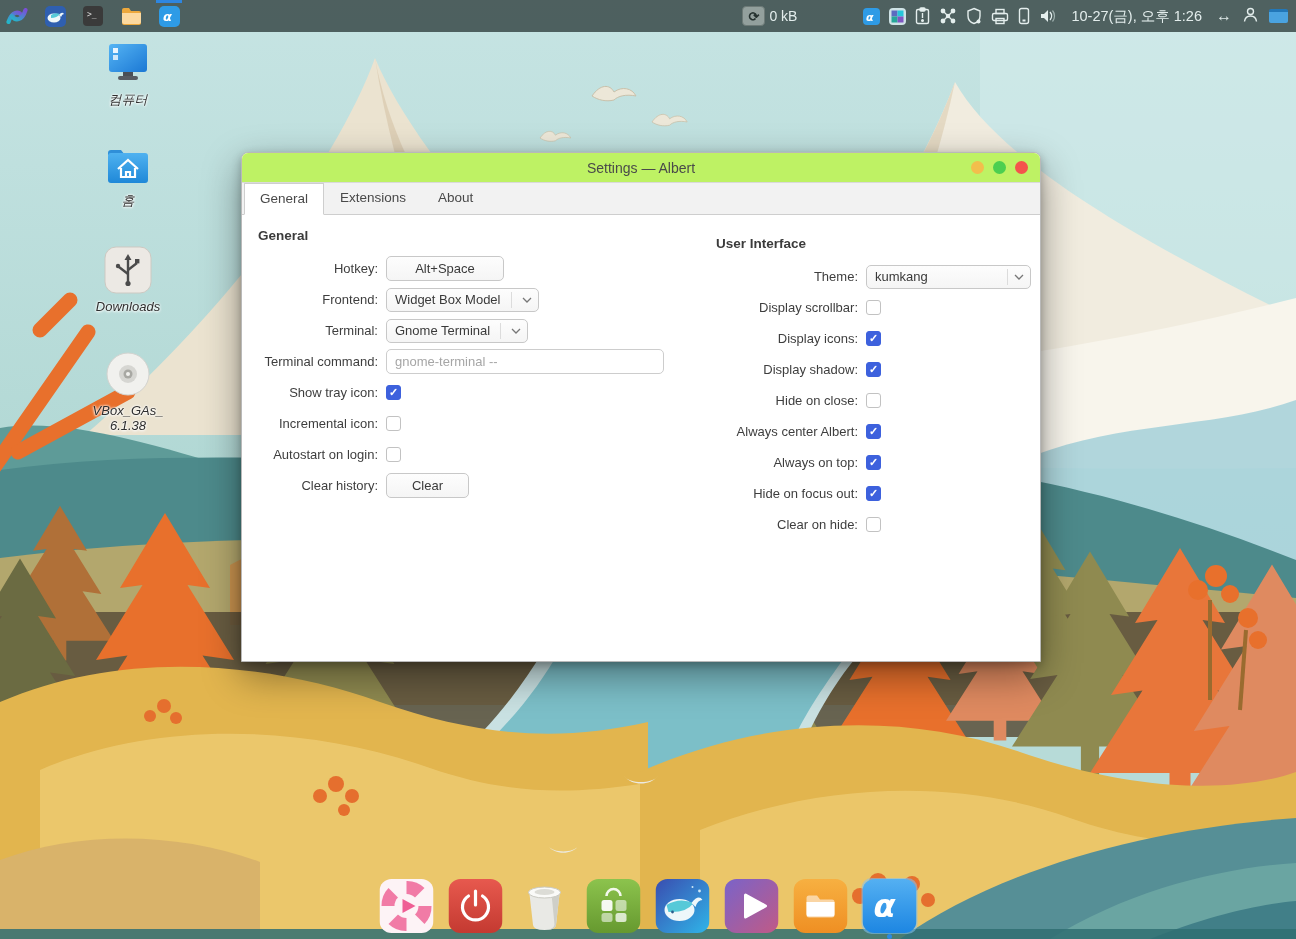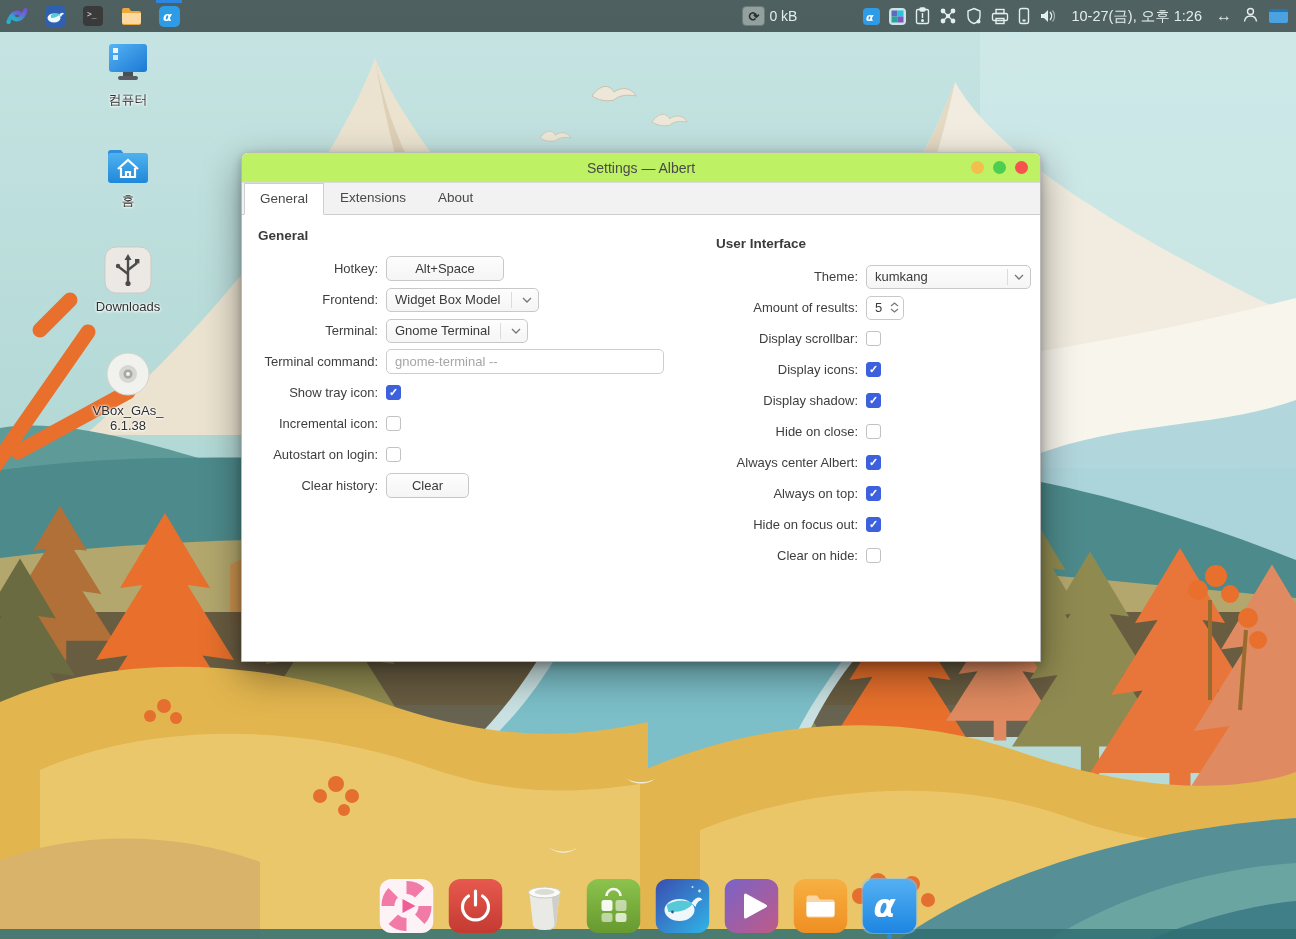--- a/index.html
+++ b/index.html
@@ -21,21 +21,21 @@
   .net-widget { display:flex; align-items:center; gap:4px; margin-right:56px; }
   .net-btn { width:23px; height:20px; background:#93a09d; border:1px solid #6d7a77; border-radius:4px;
     display:flex; align-items:center; justify-content:center; color:#263331; font-size:13px; font-weight:bold; }
   .tray { display:flex; align-items:center; gap:9px; }
   .tray svg { display:block; }
   .clock { white-space:nowrap; padding:0 4px; font-size:14.5px; }
   .blue-chip { width:19px; height:14px; background:#4aa3e0; border-radius:2px; border-top:3px solid #2277b8; }
 
   
   .desktop-icons { position:absolute; left:90px; top:42px; z-index:5; display:flex; flex-direction:column; gap:36px; }
-  .dicon { width:76px; display:flex; flex-direction:column; align-items:center; gap:5px; }
+  .dicon { width:76px; display:flex; flex-direction:column; align-items:center; gap:5px;font-style:italic; }
   .dicon .dlabel { font-size:13px; color:#2e2e2e; text-align:center; word-break:break-all;
     text-shadow:0 0 2px #fff, 0 0 3px #fff, 0 1px 3px rgba(255,255,255,.95); }
 
   
   .window { position:absolute; left:241px; top:152px; width:800px; height:510px; z-index:20;
     background:#fff; border:1px solid #b9b9b9; border-radius:7px 7px 0 0;
     box-shadow:0 14px 38px rgba(0,0,0,.4), 0 3px 10px rgba(0,0,0,.25); }
   .titlebar { height:30px; background:#bef264; border-radius:6px 6px 0 0; border-bottom:1px solid #dadada;
     display:flex; align-items:center; position:relative; }
   .title { position:absolute; left:0; right:0; text-align:center; font-size:14px; color:#4a4a4a; }
@@ -451,34 +451,20 @@
           <span>kumkang</span>
           <span style="display:inline-flex;align-items:center;gap:6px;">
             <span class="divider"></span>
             <svg width="10" height="6">
                 <path d="M1,1 L5,5 L9,1" stroke="#777" fill="none" stroke-width="1.3"></path>
               </svg>
           </span>
         </span>
       </div>
 
-      <div class="form-row">
-        <span class="form-label">Amount of results:</span>
-        <span class="spin">
-          <span class="val">5</span>
-          <span class="arrows">
-            <svg width="9" height="5">
-                <path d="M1,4 L4.5,1 L8,4" stroke="#777" fill="none" stroke-width="1.2"></path>
-              </svg>
-            <svg width="9" height="5">
-                <path d="M1,1 L4.5,4 L8,1" stroke="#777" fill="none" stroke-width="1.2"></path>
-              </svg>
-          </span>
-        </span>
-      </div>
 
       <div>
   <div class="form-row">
     <span class="form-label">Display scrollbar:</span>
     <span class="checkbox"></span>
   </div>
 
   <div class="form-row">
     <span class="form-label">Display icons:</span>
     <span class="checkbox checked"></span>

